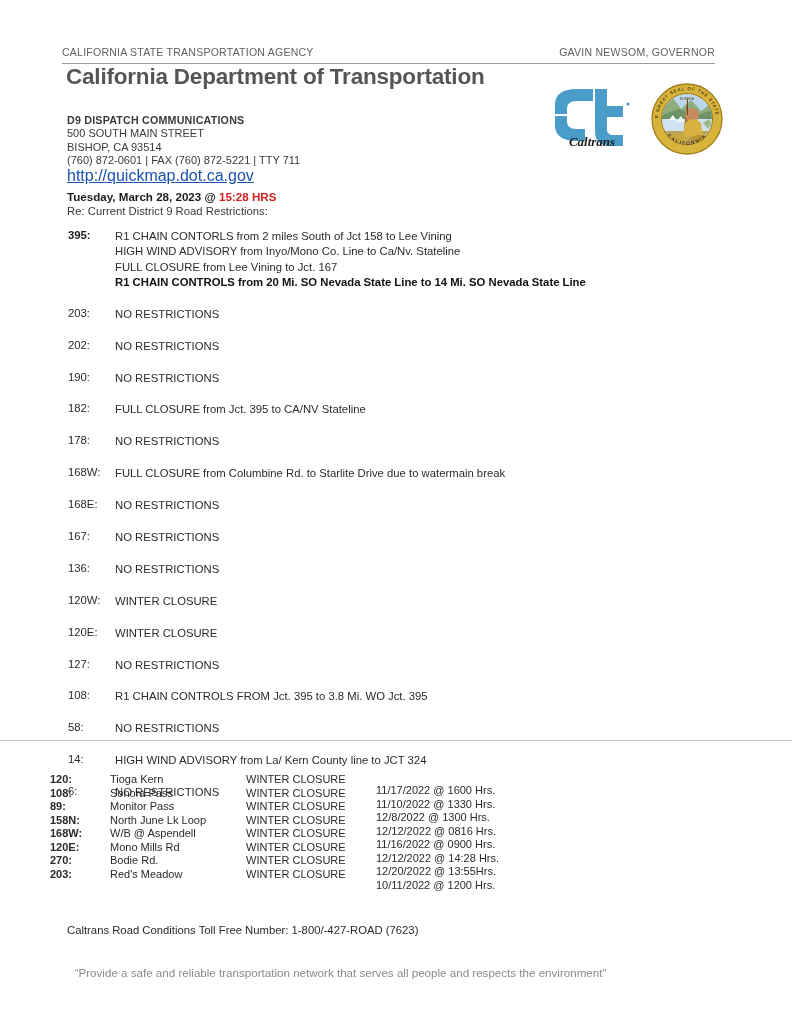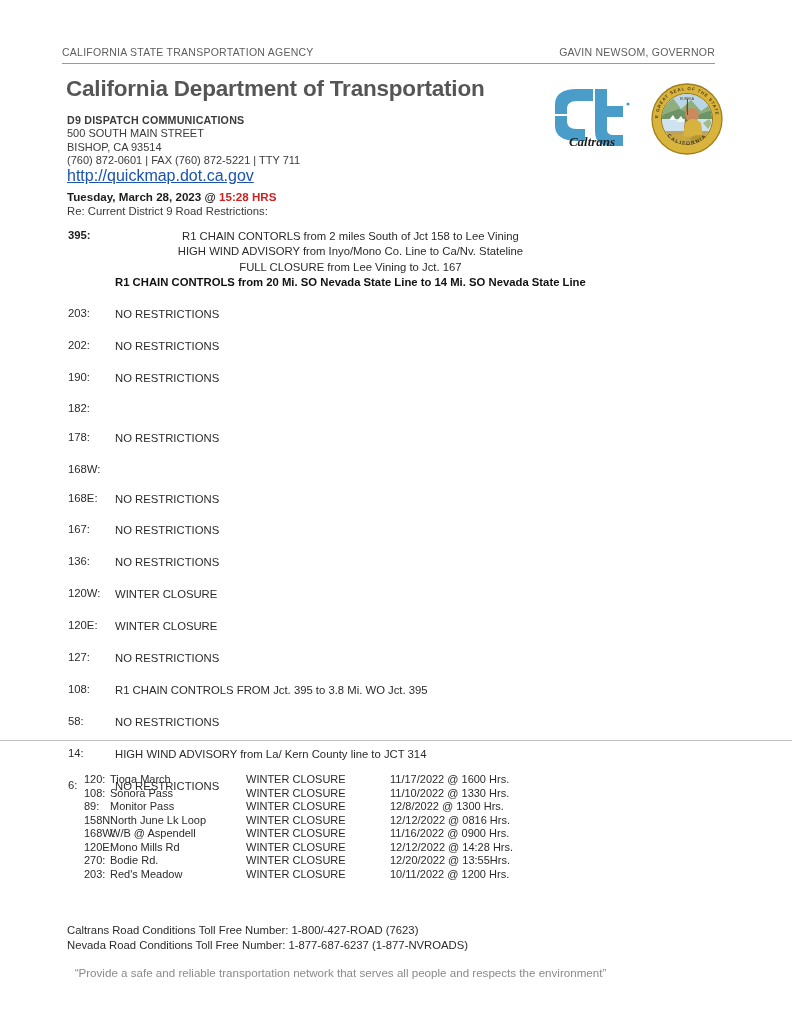--- a/index.html
+++ b/index.html
@@ -23,21 +23,21 @@
   }
   .agency-left, .agency-right {
     font-size: 10.5px; letter-spacing: 0.25px; color: #5e5e5e;
     font-family: "Liberation Sans", sans-serif;
   }
   .header-rule {
     position: absolute; left: 62px; top: 63px; width: 653px; height: 1px;
     background: #9a9a9a;
   }
   .dept-title {
-    position: absolute; left: 66px; top: 76px;
+    position: absolute; left: 66px; top: 64px;
     font-size: 22.5px; font-weight: bold; color: #555555;
     letter-spacing: -0.2px;
   }
 
   
   .contact {
     position: absolute; left: 67px; top: 114px;
     font-size: 11px; line-height: 13.4px; color: #3a3a3a;
   }
   .contact .b { font-weight: bold; font-size: 10.7px; letter-spacing: 0.2px; }
@@ -65,37 +65,37 @@
   .restrictions { position: absolute; left: 0; top: 229px; width: 684px; }
   .rrow {
     position: relative; display: flex; align-items: flex-start;
     padding-left: 68px; margin-bottom: 16.6px;
   }
   .rrow .rt {
     width: 47px; flex: 0 0 47px;
     font-size: 11.3px; color: #2b2b2b;
   }
   .rrow.first .rt { font-weight: bold; color: #1c1c1c; }
-  .rrow .rlines { font-size: 11.3px; color: #2b2b2b; line-height: 15.3px; text-align: center; }
+  .rrow .rlines { font-size: 11.3px; color: #2b2b2b; line-height: 15.3px; }
   .rrow .rlines .bold { font-weight: bold; color: #111; }
 
   
   .break-rule {
     position: absolute; left: 0; top: 740px; width: 792px; height: 1px;
     background: #c2c2c2;
   }
 
   
   .wtable { position: absolute; left: 0; top: 773px; width: 792px; }
   .wrow { position: relative; height: 13.5px; font-size: 11px; color: #2b2b2b; }
   .wrow span { position: absolute; top: 0; white-space: pre; }
-  .w-rt   { left: 84px; }
+  .w-rt   { left: 50px; font-weight: bold; }
   .w-name { left: 110px; }
   .w-stat { left: 246px; }
-  .w-time { left: 390px; }
+  .w-time { left: 376px; margin-top: 11px; }
 
   
   .tollfree {
     position: absolute; left: 67px; top: 895px;
     font-size: 11.3px; line-height: 15px; color: #2b2b2b; margin-top: 28px;
   }
 
   
   .tagline {
     position: absolute; left: 0; top: 966px; width: 681px;
@@ -202,29 +202,35 @@
         </div>
       </div>
       <div class="rrow">
         <div class="rt">190:</div>
         <div class="rlines">
           <div>NO RESTRICTIONS</div>
         </div>
       </div>
       <div class="rrow">
         <div class="rt">182:</div>
+        <div class="rlines">
+          <div>FULL CLOSURE from Jct. 395 to CA/NV Stateline</div>
+        </div>
       </div>
       <div class="rrow">
         <div class="rt">178:</div>
         <div class="rlines">
           <div>NO RESTRICTIONS</div>
         </div>
       </div>
       <div class="rrow">
         <div class="rt">168W:</div>
+        <div class="rlines">
+          <div>FULL CLOSURE from Columbine Rd. to Starlite Drive due to watermain break</div>
+        </div>
       </div>
       <div class="rrow">
         <div class="rt">168E:</div>
         <div class="rlines">
           <div>NO RESTRICTIONS</div>
         </div>
       </div>
       <div class="rrow">
         <div class="rt">167:</div>
         <div class="rlines">
@@ -263,37 +269,37 @@
       </div>
       <div class="rrow">
         <div class="rt">58:</div>
         <div class="rlines">
           <div>NO RESTRICTIONS</div>
         </div>
       </div>
       <div class="rrow">
         <div class="rt">14:</div>
         <div class="rlines">
-          <div>HIGH WIND ADVISORY from La/ Kern County line to JCT 314</div>
+          <div>HIGH WIND ADVISORY from La/ Kern County line to JCT 324</div>
         </div>
       </div>
       <div class="rrow">
         <div class="rt">6:</div>
         <div class="rlines">
           <div>NO RESTRICTIONS</div>
         </div>
       </div>
     </div>
 
   <div class="break-rule"></div>
 
   <div class="wtable">
       <div class="wrow">
         <span class="w-rt">120:</span>
-        <span class="w-name">Tioga March</span>
+        <span class="w-name">Tioga Kern</span>
         <span class="w-stat">WINTER CLOSURE</span>
         <span class="w-time">11/17/2022 @ 1600 Hrs.</span>
       </div>
       <div class="wrow">
         <span class="w-rt">108:</span>
         <span class="w-name">Sonora Pass</span>
         <span class="w-stat">WINTER CLOSURE</span>
         <span class="w-time">11/10/2022 @ 1330 Hrs.</span>
       </div>
       <div class="wrow">
@@ -329,18 +335,17 @@
       <div class="wrow">
         <span class="w-rt">203:</span>
         <span class="w-name">Red's Meadow</span>
         <span class="w-stat">WINTER CLOSURE</span>
         <span class="w-time">10/11/2022 @ 1200 Hrs.</span>
       </div>
     </div>
 
   <div class="tollfree">
     <div>Caltrans Road Conditions Toll Free Number: 1-800/-427-ROAD (7623)</div>
-    <div>Nevada Road Conditions Toll Free Number: 1-877-687-6237 (1-877-NVROADS)</div>
   </div>
 
   <div class="tagline">“Provide a safe and reliable transportation network that serves all people and respects the environment”</div>
 
 </div>
 
 </body></html>

